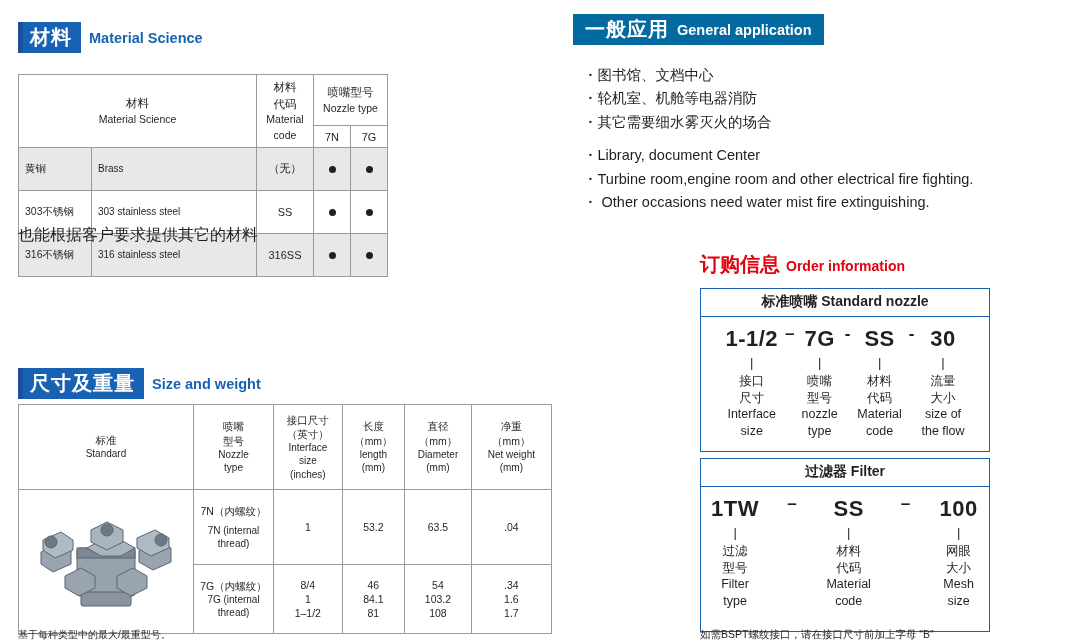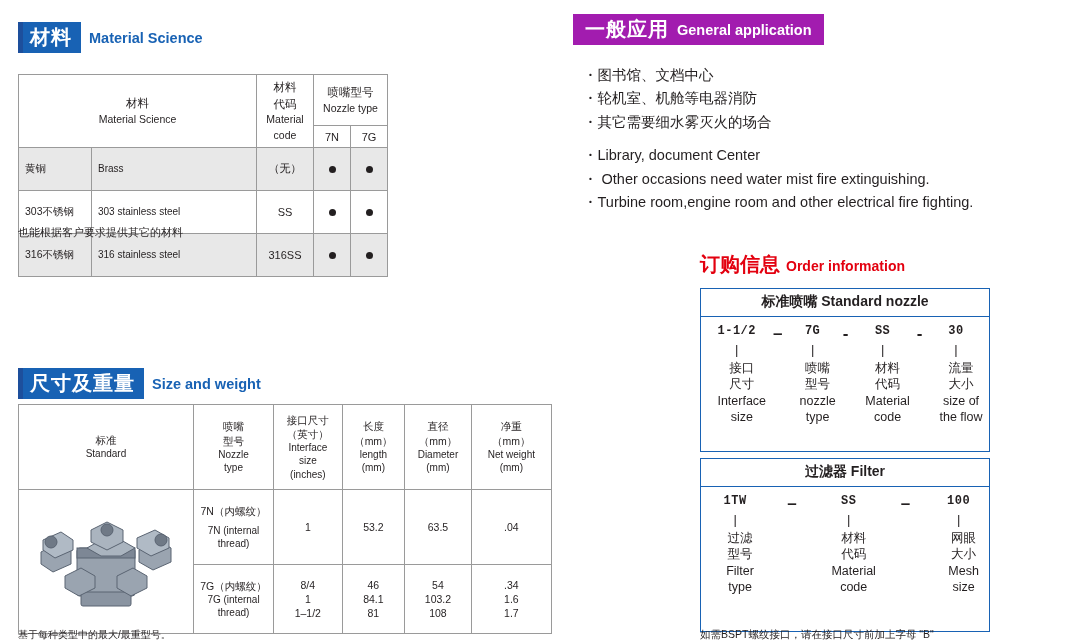--- a/index.html
+++ b/index.html
@@ -45,21 +45,21 @@
   }
   .sec-head .en {
     color: #1862b4;
     font-size: 14.5px;
     font-weight: bold;
     margin-left: 8px;
     white-space: nowrap;
   }
   
   .sec-head.full {
-    background: #a21caf;
+    background: #0369a1;
     padding: 0;
   }
   .sec-head.full .cn {
     background: transparent;
     padding: 5px 4px 6px 12px;
   }
   .sec-head.full .en {
     color: #ffffff;
     margin-left: 4px;
     padding-right: 12px;
@@ -118,21 +118,21 @@
     display: inline-block;
     width: 7px;
     height: 7px;
     border-radius: 50%;
     background: #231f20;
   }
   #material-note {
     position: absolute;
     left: 18px;
     top: 225px;
-    font-size: 11px;
+    font-size: 16px;
     color: #231f20;
   }
 
   
   #size-table {
     left: 18px;
     top: 404px;
     width: 534px;
     font-size: 10.5px;
   }
@@ -213,32 +213,30 @@
     display: flex;
     justify-content: center;
     align-items: flex-start;
     padding-top: 7px;
   }
   .order-box .col {
     text-align: center;
     line-height: 1.32;
   }
   .order-box .code {
-    font-size: 12px;
+    font-size: 22px;
     font-weight: bold;
     letter-spacing: 0.5px;
-    font-family: Liberation Mono, monospace;
   }
   .order-box .pipe {
     font-size: 13px;
     margin: 1px 0 2px;
   }
   .order-box .lbl {
     font-size: 12.5px;
-    margin-left: 10px;
   }
   .order-box .sep {
     font-size: 17px;
     font-weight: bold;
     padding: 0 7px;
   }
   #order-box-standard {
     left: 700px;
     top: 288px;
     width: 290px;
@@ -452,22 +450,22 @@
     <span class="cn">一般应用</span>
     <span class="en">General application</span>
   </div>
 
   <div id="general-list">
     <div class="item">・图书馆、文档中心</div>
     <div class="item">・轮机室、机舱等电器消防</div>
     <div class="item">・其它需要细水雾灭火的场合</div>
     <div class="gap"></div>
     <div class="en-item">・Library, document Center</div>
+    <div class="en-item">・Turbine room,engine room and other electrical fire fighting.</div>
     <div class="en-item">・ Other occasions need water mist fire extinguishing.</div>
-    <div class="en-item">・Turbine room,engine room and other electrical fire fighting.</div>
   </div>
 
   <div id="order-head">
     <span class="cn">订购信息</span>
     <span class="en">Order information</span>
   </div>
 
   <div class="order-box" id="order-box-standard">
     <div class="title">
       <span class="cn">标准喷嘴</span>

